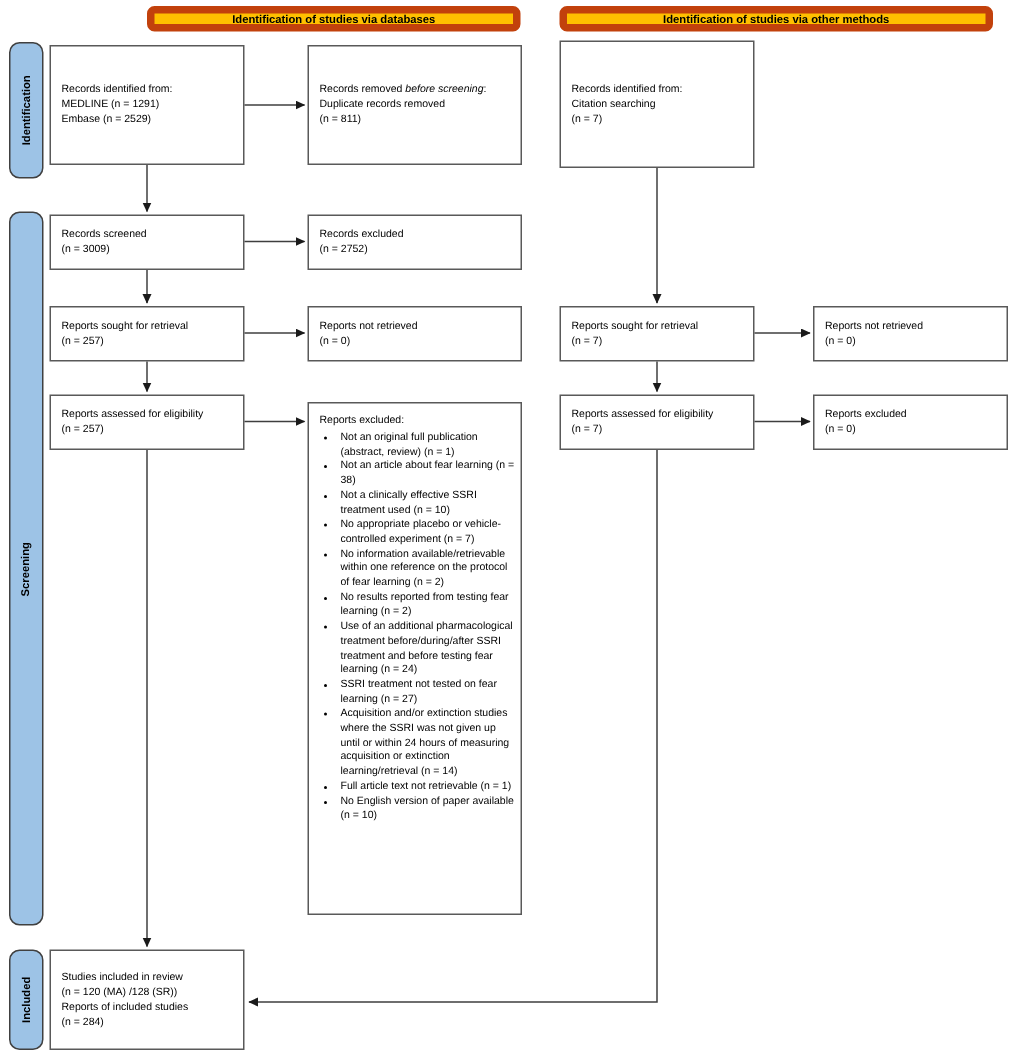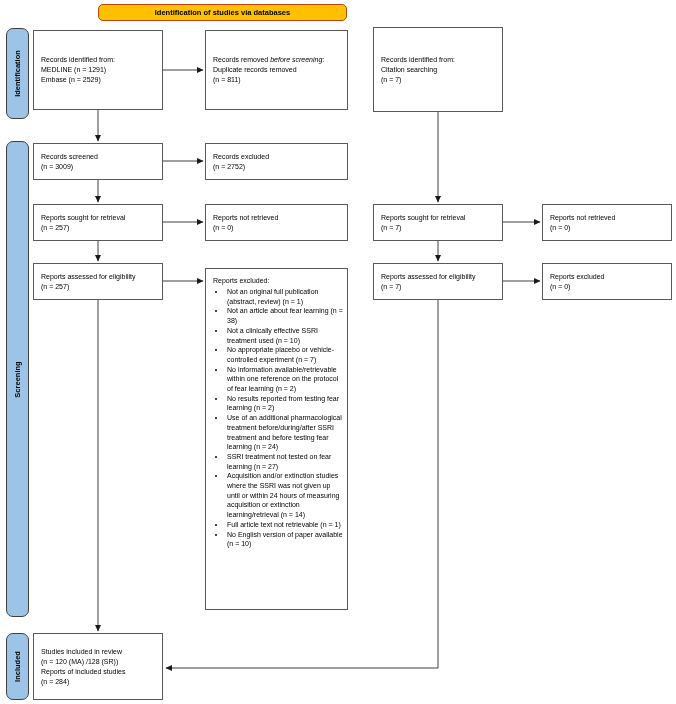--- a/index.html
+++ b/index.html
@@ -1,21 +1,21 @@
 <!DOCTYPE html>
 <html><head>
 <meta charset="utf-8">
 <style>
   html,body { margin:0; padding:0; background:#ffffff; }
   #canvas {
     position:relative; width:676px; height:704px; background:#ffffff;
     font-family:"Liberation Sans", sans-serif; color:#000; overflow:hidden;
   }
   .header {
-    position:absolute; background:#FFC000; border:1px solid #c2410c;
+    position:absolute; background:#FFC000; border:5px solid #c2410c;
     border-radius:5px; display:flex; align-items:center; justify-content:center;
     font-weight:bold; font-size:7.5px; box-sizing:border-box; text-align:center;
   }
   .stage {
     position:absolute; background:#9DC3E6; border:1.4px solid #404040;
     border-radius:7px; display:flex; align-items:center; justify-content:center;
     box-sizing:border-box;
   }
   .stage span {
     transform:rotate(-90deg); font-weight:bold; font-size:7.5px; white-space:nowrap;
@@ -33,20 +33,23 @@
   .box li { padding-left:1px; line-height:9.7px; margin:0; }
   svg.arrows { position:absolute; left:0; top:0; pointer-events:none; }
 </style>
 </head>
 <body>
 
 <div id="canvas">
 
   <div class="header" style="left:98px; top:4px; width:249px; height:17px;">
     <span>Identification of studies via databases</span>
+  </div>
+  <div class="header" style="left:373px; top:4px; width:289px; height:17px;">
+    <span>Identification of studies via other methods</span>
   </div>
 
   <div class="stage" style="left:6px; top:28px; width:23px; height:91px;">
     <span>Identification</span>
   </div>
   <div class="stage" style="left:6px; top:141px; width:23px; height:476px;">
     <span>Screening</span>
   </div>
   <div class="stage" style="left:6px; top:633px; width:23px; height:67px;">
     <span>Included</span>

